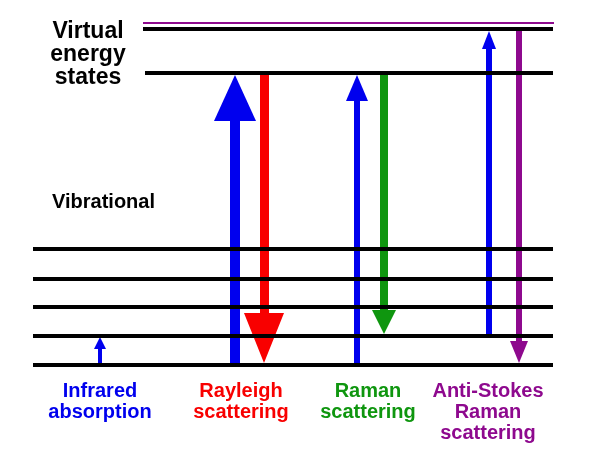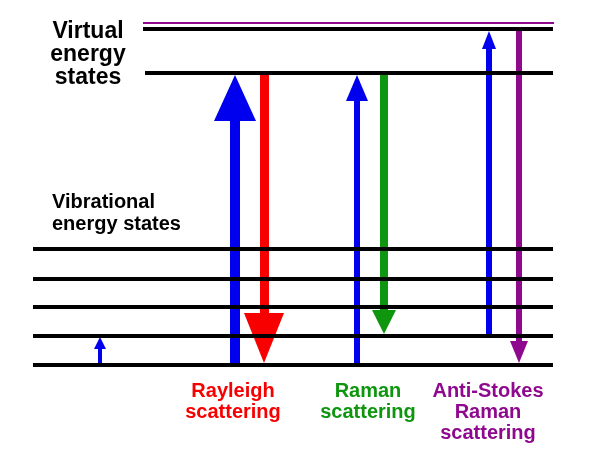--- a/index.html
+++ b/index.html
@@ -37,21 +37,21 @@
   .ast-dn-head{left:510px;top:341px;border-left:9px solid transparent;border-right:9px solid transparent;border-top:22px solid var(--color-purple);}
 
   
   .txt{position:absolute;font-weight:bold;color:var(--color-text,#000);z-index:4;}
   .virtual-label{left:18px;top:19px;width:140px;text-align:center;font-size:23px;line-height:23px;}
   .vib-label{left:32px;top:190px;font-size:20px;line-height:22px;text-align:left;margin-left:20px;}
   .lvl-num{left:551px;width:30px;text-align:center;font-size:26px;line-height:26px;}
   .n4{top:237px;} .n3{top:267px;} .n2{top:294px;} .n1{top:322px;} .n0{top:350px;}
   .caption{position:absolute;top:380px;width:150px;text-align:center;font-size:20px;line-height:21px;font-weight:bold;z-index:4;}
   .cap-infrared{left:25px;color:var(--color-blue);}
-  .cap-rayleigh{left:158px;color:var(--color-red);}
+  .cap-rayleigh{left:166px;color:var(--color-red);}
   .cap-stokes{left:293px;color:var(--color-green);}
   .cap-antistokes{left:403px;width:170px;color:var(--color-purple);}
 </style>
 </head>
 <body>
 
 <div class="diagram">
 
   <div class="lvl-accent accent-upper"></div>
   <div class="lvl virt-upper"></div>
@@ -92,29 +92,32 @@
     <div class="head ast-dn-head"></div>
   </div>
 
   <div class="txt virtual-label">
     <div>Virtual</div>
     <div>energy</div>
     <div>states</div>
   </div>
   <div class="txt vib-label">
     <div>Vibrational</div>
-    <div>energy states</div>
   </div>
 
   <div class="txt lvl-num n4">4</div>
   <div class="txt lvl-num n3">3</div>
   <div class="txt lvl-num n2">2</div>
   <div class="txt lvl-num n1">1</div>
   <div class="txt lvl-num n0">0</div>
 
+  <div class="caption cap-infrared">
+    <div>Infrared</div>
+    <div>absorption</div>
+  </div>
   <div class="caption cap-rayleigh">
     <div>Rayleigh</div>
     <div>scattering</div>
   </div>
   <div class="caption cap-stokes">
     <div>Raman</div>
     <div>scattering</div>
   </div>
   <div class="caption cap-antistokes">
     <div>Anti-Stokes</div>

